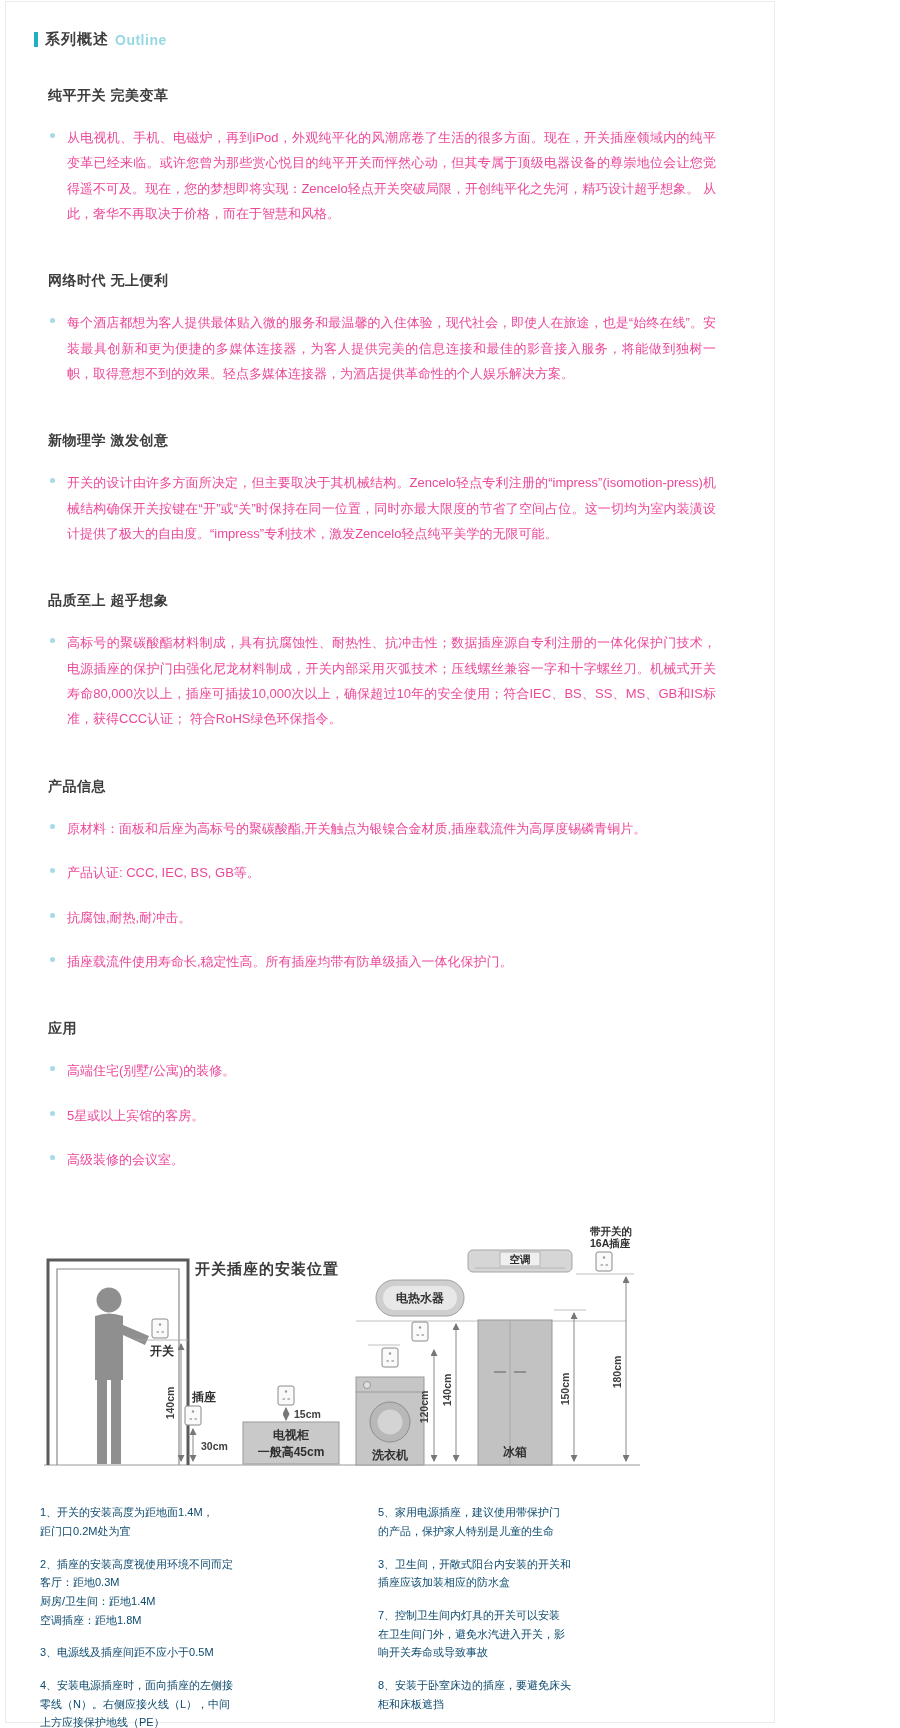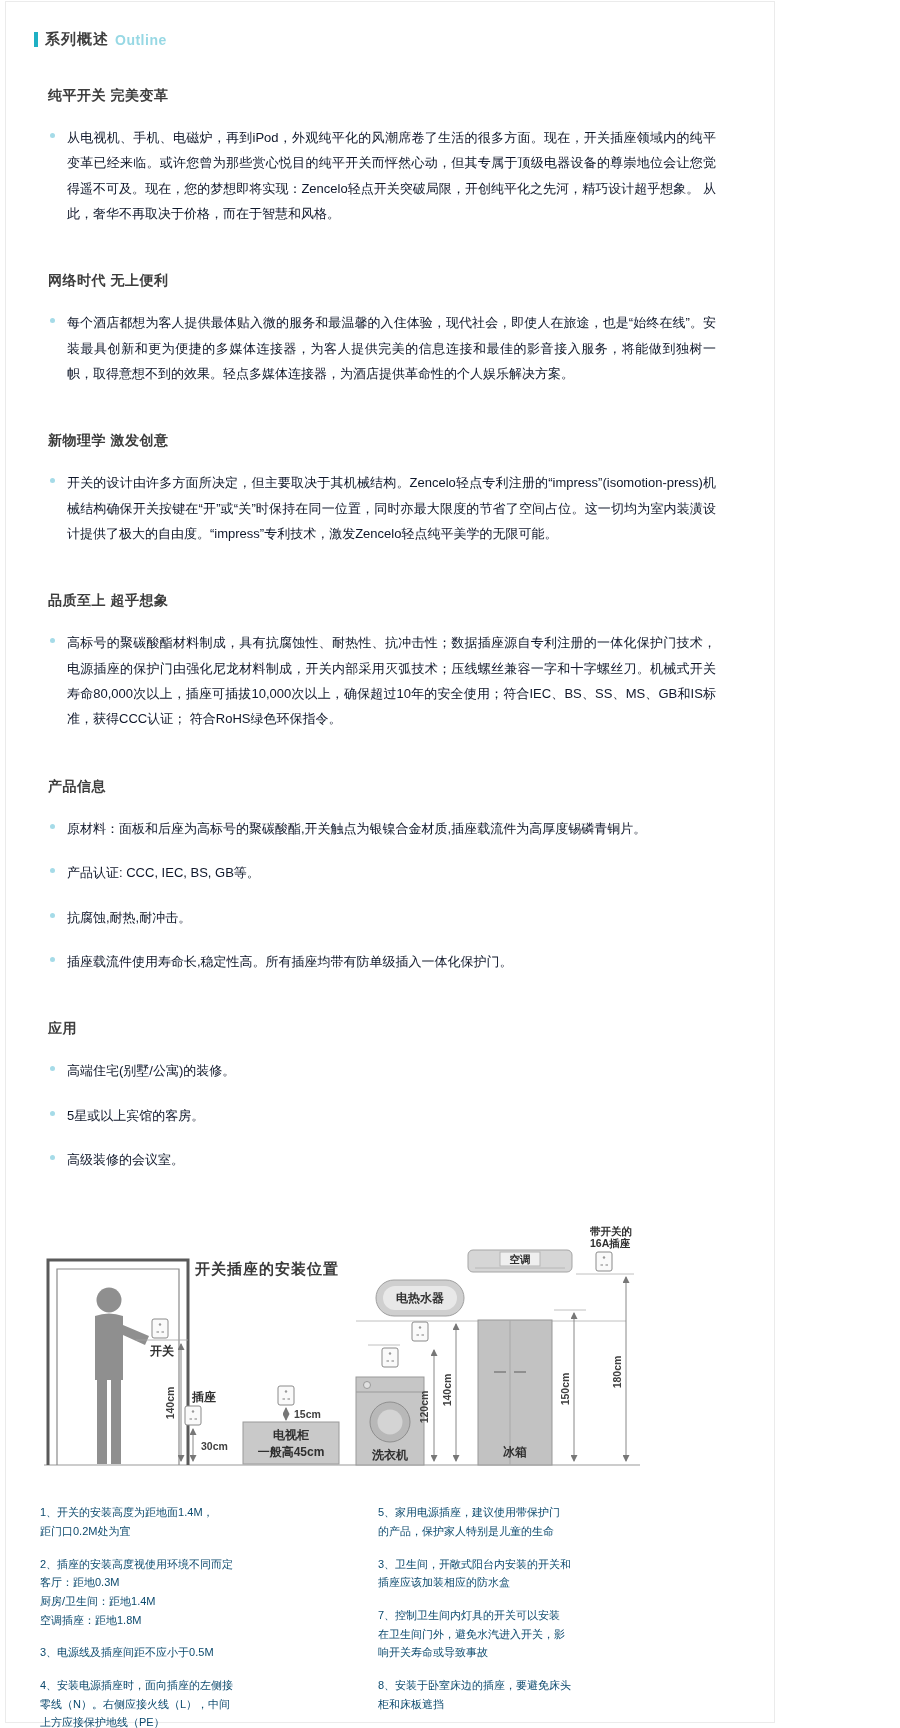--- a/index.html
+++ b/index.html
@@ -62,21 +62,21 @@
   .dot {
     width: 5px; height: 5px;
     border-radius: 50%;
     background: #a5dbe8;
     margin: 8px 12px 0 2px;
     flex: none;
   }
   .bullet-list p {
     margin: 0;
     font-size: 13px;
-    color: #0f172a;
+    color: #ec4899;
     line-height: 1.95;
     text-align: justify;
   }
   
   .diagram-wrap { margin-top: 50px; padding-left: 4px; }
   .dg-svg text { font-family: "Liberation Sans", "DejaVu Sans", sans-serif; }
   .dg-title  { font-size: 15px; font-weight: bold; fill: #3a3a3a; letter-spacing: 1px; }
   .dg-label  { font-size: 12px; font-weight: bold; fill: #2f2f2f; }
   .dg-label-sm { font-size: 10.5px; font-weight: bold; fill: #2f2f2f; }
   .dg-dim    { font-size: 10.5px; font-weight: bold; fill: #404040; }

